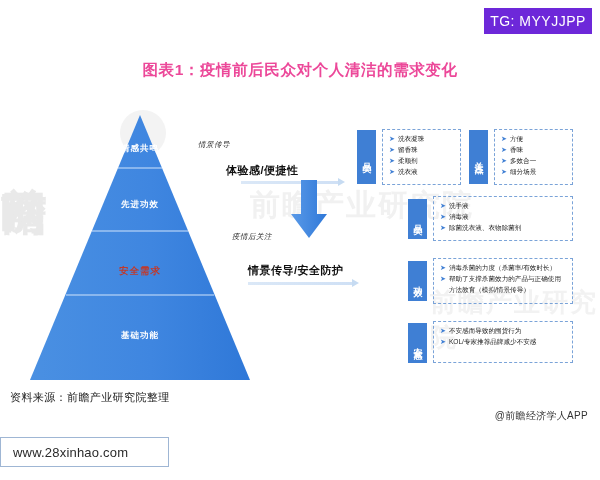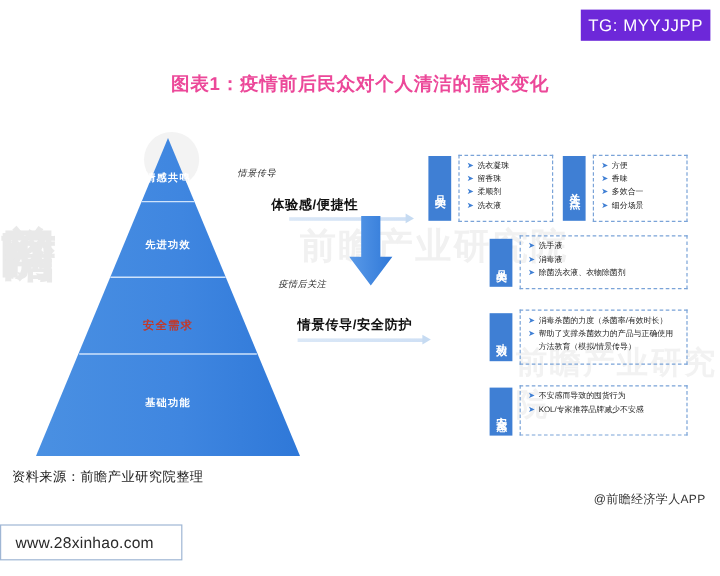--- a/index.html
+++ b/index.html
@@ -80,21 +80,21 @@
   
   .src{
     position:absolute;left:10px;top:390px;font-size:11px;color:#1a1a1a;letter-spacing:.4px;
   }
   .attrib{
     position:absolute;right:12px;top:391px;font-size:10px;color:#333;letter-spacing:.3px;margin-top:18px;
   }
 
   
   .url-banner{
-    position:absolute;left:0;top:437px;width:152px;height:30px;
+    position:absolute;left:0;top:437px;width:169px;height:30px;
     background:#ffffff;border:1px solid #9fb6d4;
     display:flex;align-items:center;padding-left:12px;box-sizing:border-box;
     font-size:13px;color:#2a2a2a;letter-spacing:.2px;
   }
 </style>
 </head>
 <body>
 
 <div id="stage">
 

